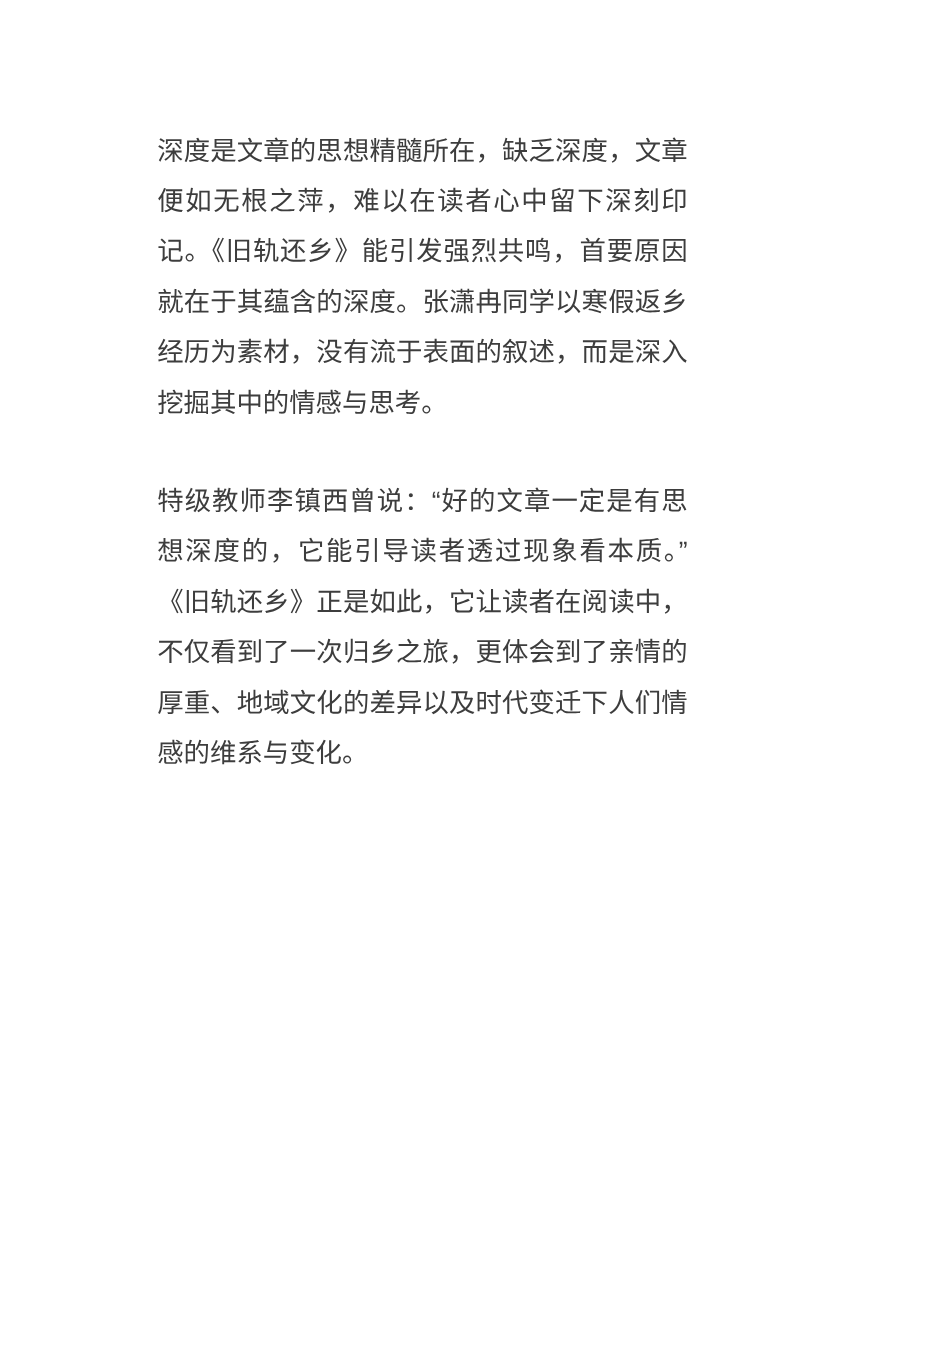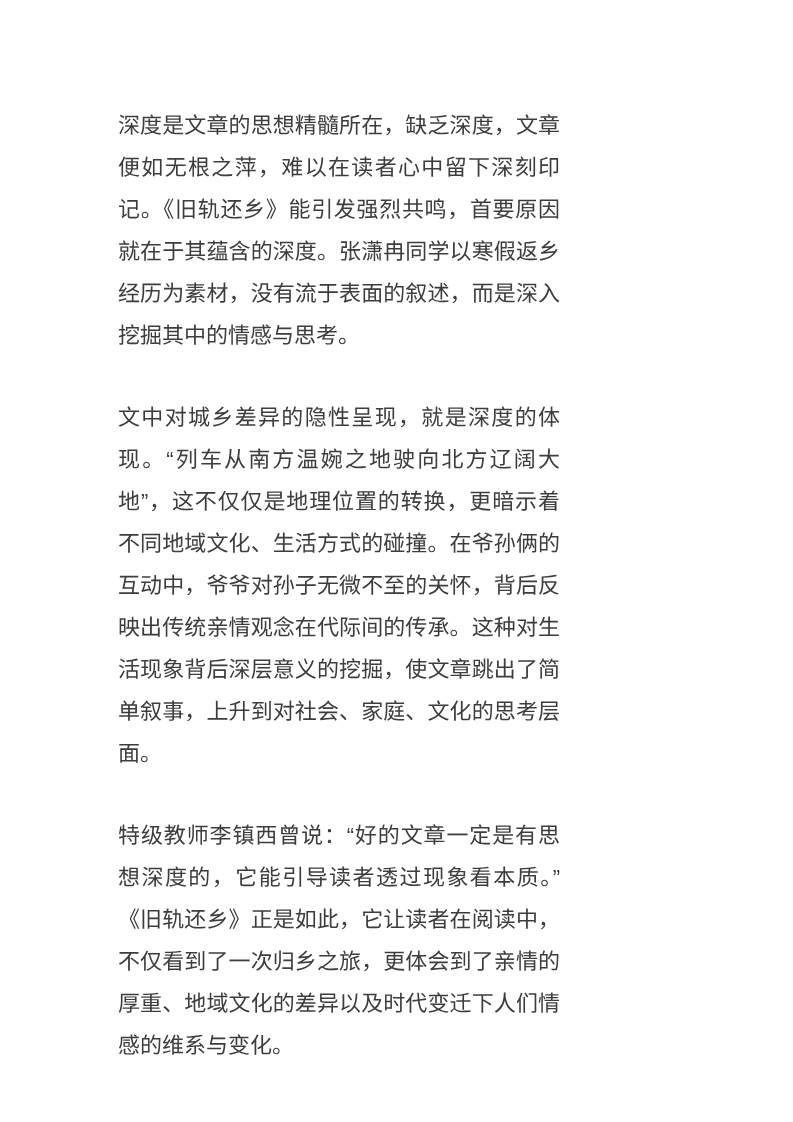--- a/index.html
+++ b/index.html
@@ -12,32 +12,32 @@
     height: 1122px;
     overflow: hidden;
     font-family: "Liberation Sans", sans-serif;
   }
   .page {
     box-sizing: border-box;
     width: 640px;
     height: 1122px;
     background: #ffffff;
     padding: 105px 80px 0 118px;
+    margin-left: 13px;
   }
   .page p {
     margin: 0 0 40px 0;
     font-size: 22px;
     line-height: 42px;
     font-weight: 400;
     color: #3d3d3d;
     text-align: justify;
     text-justify: inter-ideograph;
     word-break: break-all;
   }
 </style>
 </head>
 <body>
 
 <div class="page">
   <p>深度是文章的思想精髓所在，缺乏深度，文章便如无根之萍，难以在读者心中留下深刻印记。《旧轨还乡》能引发强烈共鸣，首要原因就在于其蕴含的深度。张潇冉同学以寒假返乡经历为素材，没有流于表面的叙述，而是深入挖掘其中的情感与思考。</p>
-  <p>文中对城乡差异的隐性呈现，就是深度的体现。“列车从南方温婉之地驶向北方辽阔大地”，这不仅仅是地理位置的转换，更暗示着不同地域文化、生活方式的碰撞。在爷孙俩的互动中，爷爷对孙子无微不至的关怀，背后反映出传统亲情观念在代际间的传承。这种对生活现象背后深层意义的挖掘，使文章跳出了简单叙事，上升到对社会、家庭、文化的思考层面。</p>
   <p>特级教师李镇西曾说：“好的文章一定是有思想深度的，它能引导读者透过现象看本质。”《旧轨还乡》正是如此，它让读者在阅读中，不仅看到了一次归乡之旅，更体会到了亲情的厚重、地域文化的差异以及时代变迁下人们情感的维系与变化。</p>
 </div>
 
 </body></html>

